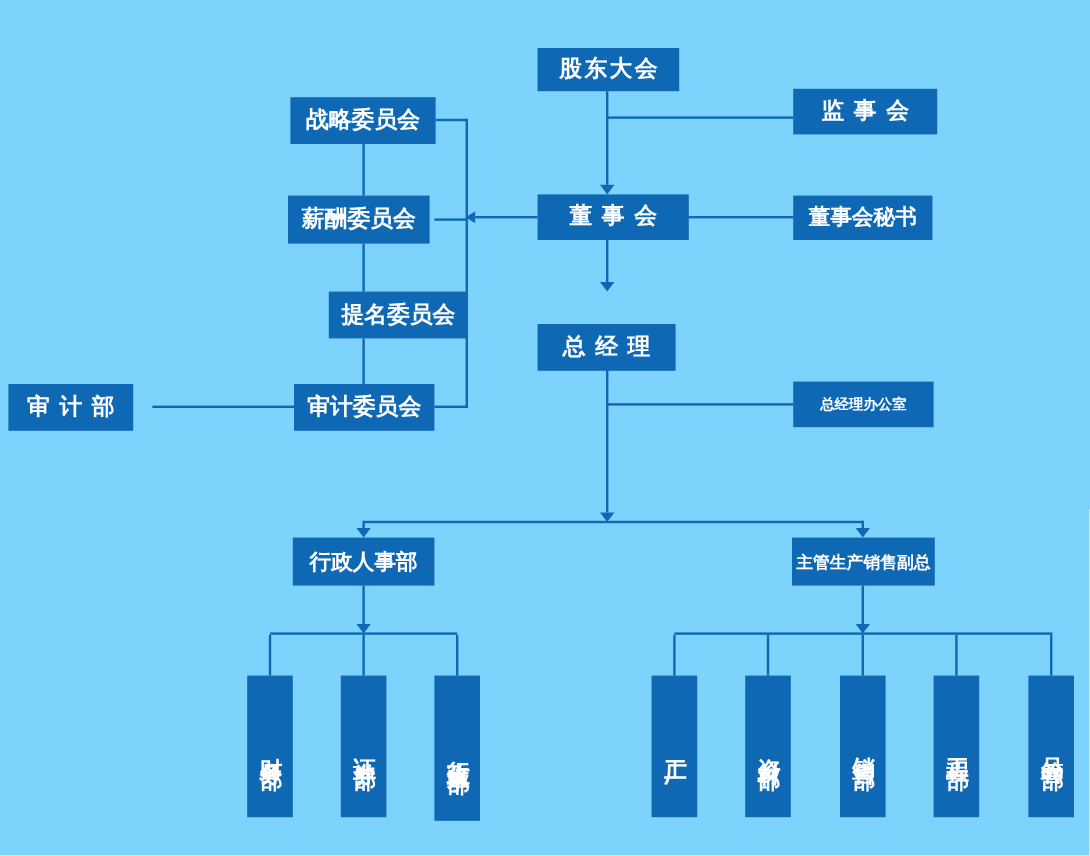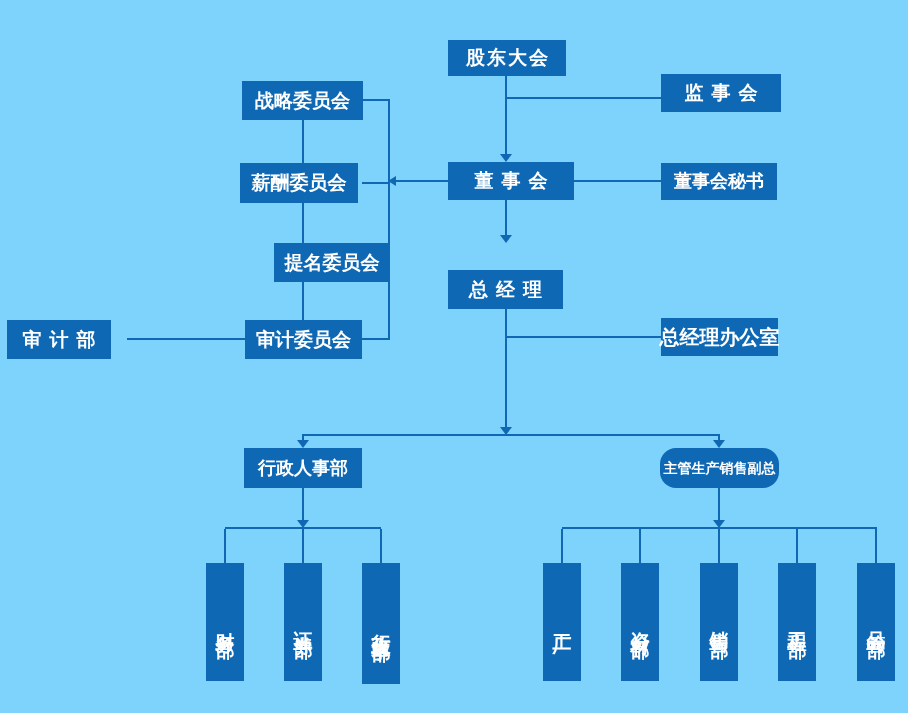--- a/index.html
+++ b/index.html
@@ -16,21 +16,21 @@
     white-space:nowrap;box-sizing:border-box;
   }
   .vnode{
     writing-mode:vertical-rl;text-orientation:upright;
     letter-spacing:4px;white-space:normal;
   }
   .vnode.tight{letter-spacing:2px;}
   .ls{letter-spacing:8px;padding-left:8px;}
   .ls2{letter-spacing:2px;padding-left:2px;}
   .f18{font-size:18px;}
-  .f16{font-size:20px;}
+  .f16{font-size:12px;}
   .f14{font-size:14px;}
   .hl{position:absolute;height:2px;background:var(--line,#1068b5);}
   .vl{position:absolute;width:2px;background:var(--line,#1068b5);}
   .ad{position:absolute;width:0;height:0;
       border-left:6px solid transparent;border-right:6px solid transparent;
       border-top:8px solid var(--line,#1068b5);}
   .al{position:absolute;width:0;height:0;
       border-top:5px solid transparent;border-bottom:5px solid transparent;
       border-right:8px solid var(--line,#1068b5);}
 </style>
@@ -85,21 +85,21 @@
   <div class="node" style="left:242px;top:81px;width:121px;height:39px;">战略委员会</div>
   <div class="node ls" style="left:448px;top:162px;width:126px;height:38px;">董事会</div>
   <div class="node f18" style="left:661px;top:163px;width:116px;height:37px;">董事会秘书</div>
   <div class="node" style="left:240px;top:163px;width:118px;height:40px;">薪酬委员会</div>
   <div class="node" style="left:245px;top:243px;width:116px;height:39px;margin-left:29px;">提名委员会</div>
   <div class="node ls" style="left:448px;top:243px;width:115px;height:39px;margin-top:27px;">总经理</div>
   <div class="node" style="left:245px;top:320px;width:117px;height:39px;">审计委员会</div>
   <div class="node ls" style="left:7px;top:320px;width:104px;height:39px;">审计部</div>
   <div class="node f16" style="left:661px;top:318px;width:117px;height:38px;">总经理办公室</div>
   <div class="node f18" style="left:244px;top:448px;width:118px;height:40px;">行政人事部</div>
-  <div class="node f14" style="left:660px;top:448px;width:119px;height:40px;border-radius:16px;">主管生产销售副总</div>
+  <div class="node f14" style="left:660px;top:448px;width:119px;height:40px;">主管生产销售副总</div>
 
   <div class="node vnode" style="left:206px;top:563px;width:38px;height:118px;">财务部</div>
   <div class="node vnode" style="left:284px;top:563px;width:38px;height:118px;">证券部</div>
   <div class="node vnode tight" style="left:362px;top:563px;width:38px;height:121px;">行政人事部</div>
   <div class="node vnode" style="left:543px;top:563px;width:38px;height:118px;">工厂</div>
   <div class="node vnode" style="left:621px;top:563px;width:38px;height:118px;">资材部</div>
   <div class="node vnode" style="left:700px;top:563px;width:38px;height:118px;">销售部</div>
   <div class="node vnode" style="left:778px;top:563px;width:38px;height:118px;">工程部</div>
   <div class="node vnode" style="left:857px;top:563px;width:38px;height:118px;">品管部</div>
 

